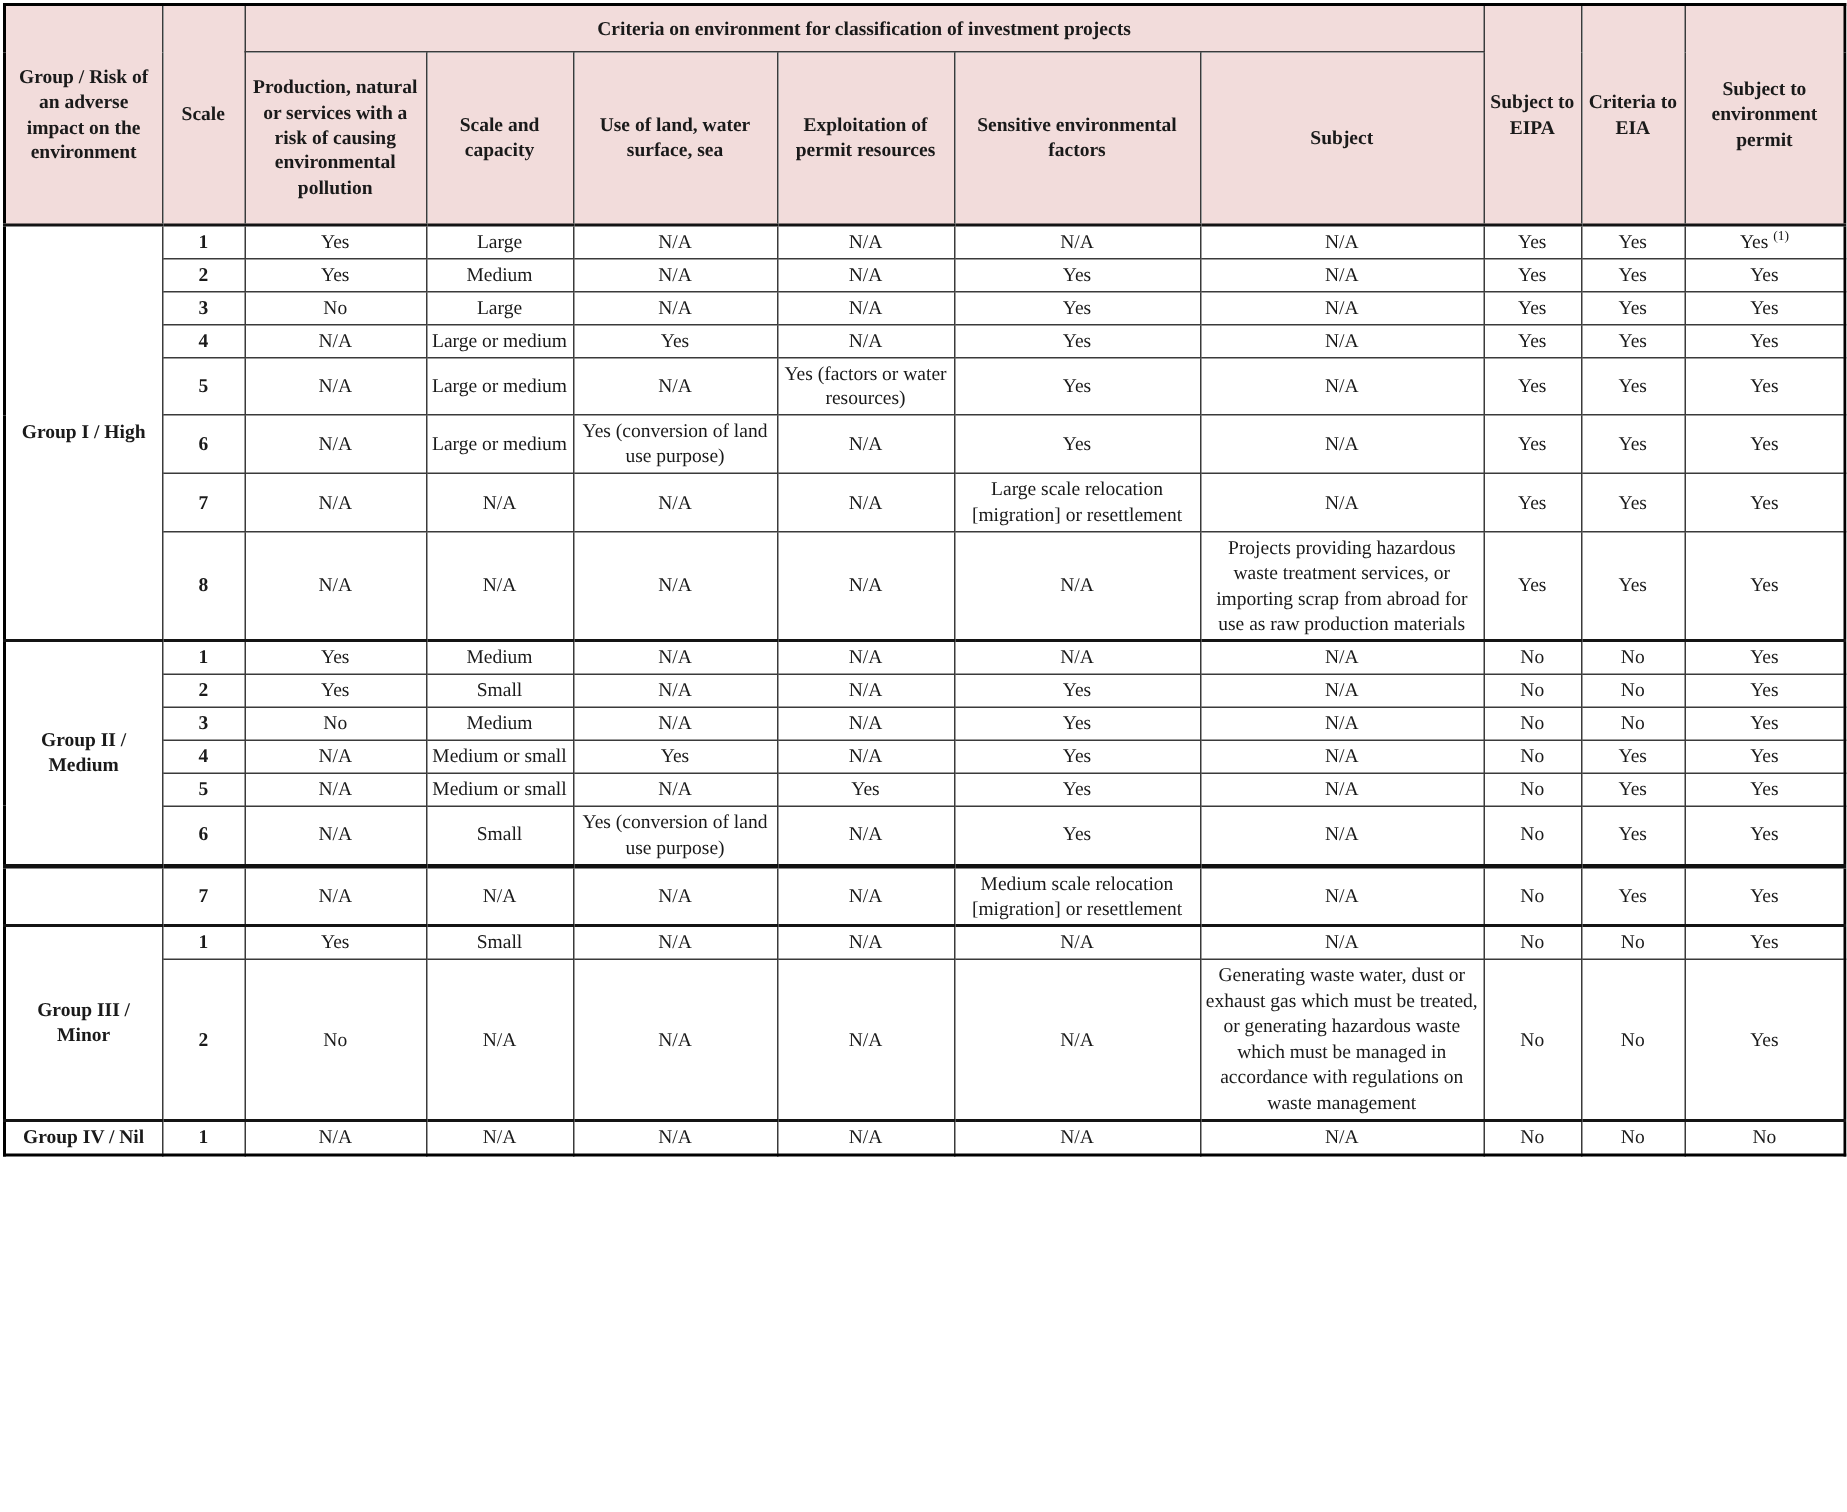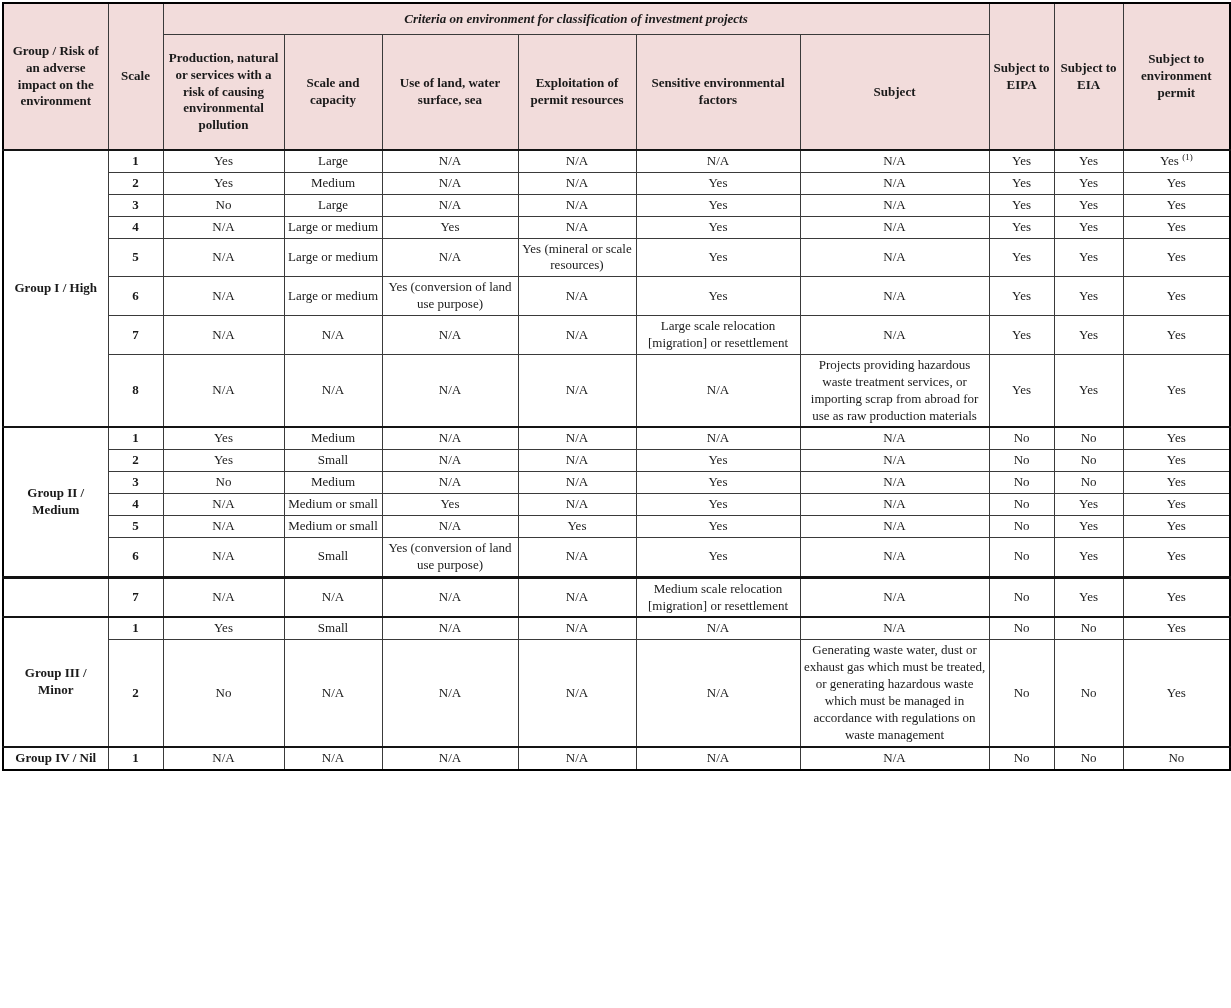--- a/index.html
+++ b/index.html
@@ -25,21 +25,20 @@
     line-height: 1.3;
     overflow: hidden;
   }
   .doc-table thead th {
     background: #f2dcdb;
     font-weight: bold;
   }
   .criteria-span-cell {
     height: 26px;
     border-bottom: 2px solid #141414;
-    font-style: italic;
   }
   .subhead-row th { height: 110px; }
   tbody tr:first-child td { border-top: 2px solid #141414; }
   tr.sep-med td { border-top: 2px solid #141414; }
   tr.sep-thick td { border-top: 3px solid #111111; }
   td[data-name="group-label"] { font-weight: bold; }
   td[data-name="type-cell"] { font-weight: bold; }
   sup {
     font-size: 9px;
     vertical-align: super;
@@ -62,21 +61,21 @@
     <col style="width:65px">
     <col style="width:69px">
     <col style="width:107px">
   </colgroup>
   <thead data-name="table-header">
     <tr data-name="header-row-top">
       <th rowspan="2" data-name="col-header-group">Group / Risk of an adverse impact on the environment</th>
       <th rowspan="2" data-name="col-header-type">Scale</th>
       <th colspan="6" class="criteria-span-cell" data-name="col-header-criteria-span">Criteria on environment for classification of investment projects</th>
       <th rowspan="2" data-name="col-header-eipa">Subject to EIPA</th>
-      <th rowspan="2" data-name="col-header-eia">Subject to EIA</th>
+      <th rowspan="2" data-name="col-header-eia">Criteria to EIA</th>
       <th rowspan="2" data-name="col-header-permit">Subject to environment permit</th>
     </tr>
     <tr class="subhead-row" data-name="header-row-sub">
       <th data-name="col-header-production-pollution">Production, natural or services with a risk of causing environmental pollution</th>
       <th data-name="col-header-scale-capacity">Scale and capacity</th>
       <th data-name="col-header-use-of-land">Use of land, water surface, sea</th>
       <th data-name="col-header-exploitation-resources">Exploitation of permit resources</th>
       <th data-name="col-header-sensitive-factors">Sensitive environmental factors</th>
       <th data-name="col-header-others">Subject</th>
     </tr>
@@ -129,21 +128,21 @@
         <td data-name="others-cell">N/A</td>
         <td data-name="eipa-cell">Yes</td>
         <td data-name="eia-cell">Yes</td>
         <td data-name="permit-cell">Yes</td>
       </tr>
       <tr data-name="table-row">
         <td data-name="type-cell">5</td>
         <td data-name="production-pollution-cell">N/A</td>
         <td data-name="scale-capacity-cell">Large or medium</td>
         <td data-name="use-of-land-cell">N/A</td>
-        <td data-name="exploitation-cell">Yes (mineral or scale resources)</td>
+        <td data-name="exploitation-cell">Yes (factors or water resources)</td>
         <td data-name="sensitive-factors-cell">Yes</td>
         <td data-name="others-cell">N/A</td>
         <td data-name="eipa-cell">Yes</td>
         <td data-name="eia-cell">Yes</td>
         <td data-name="permit-cell">Yes</td>
       </tr>
       <tr data-name="table-row">
         <td data-name="type-cell">6</td>
         <td data-name="production-pollution-cell">N/A</td>
         <td data-name="scale-capacity-cell">Large or medium</td>

